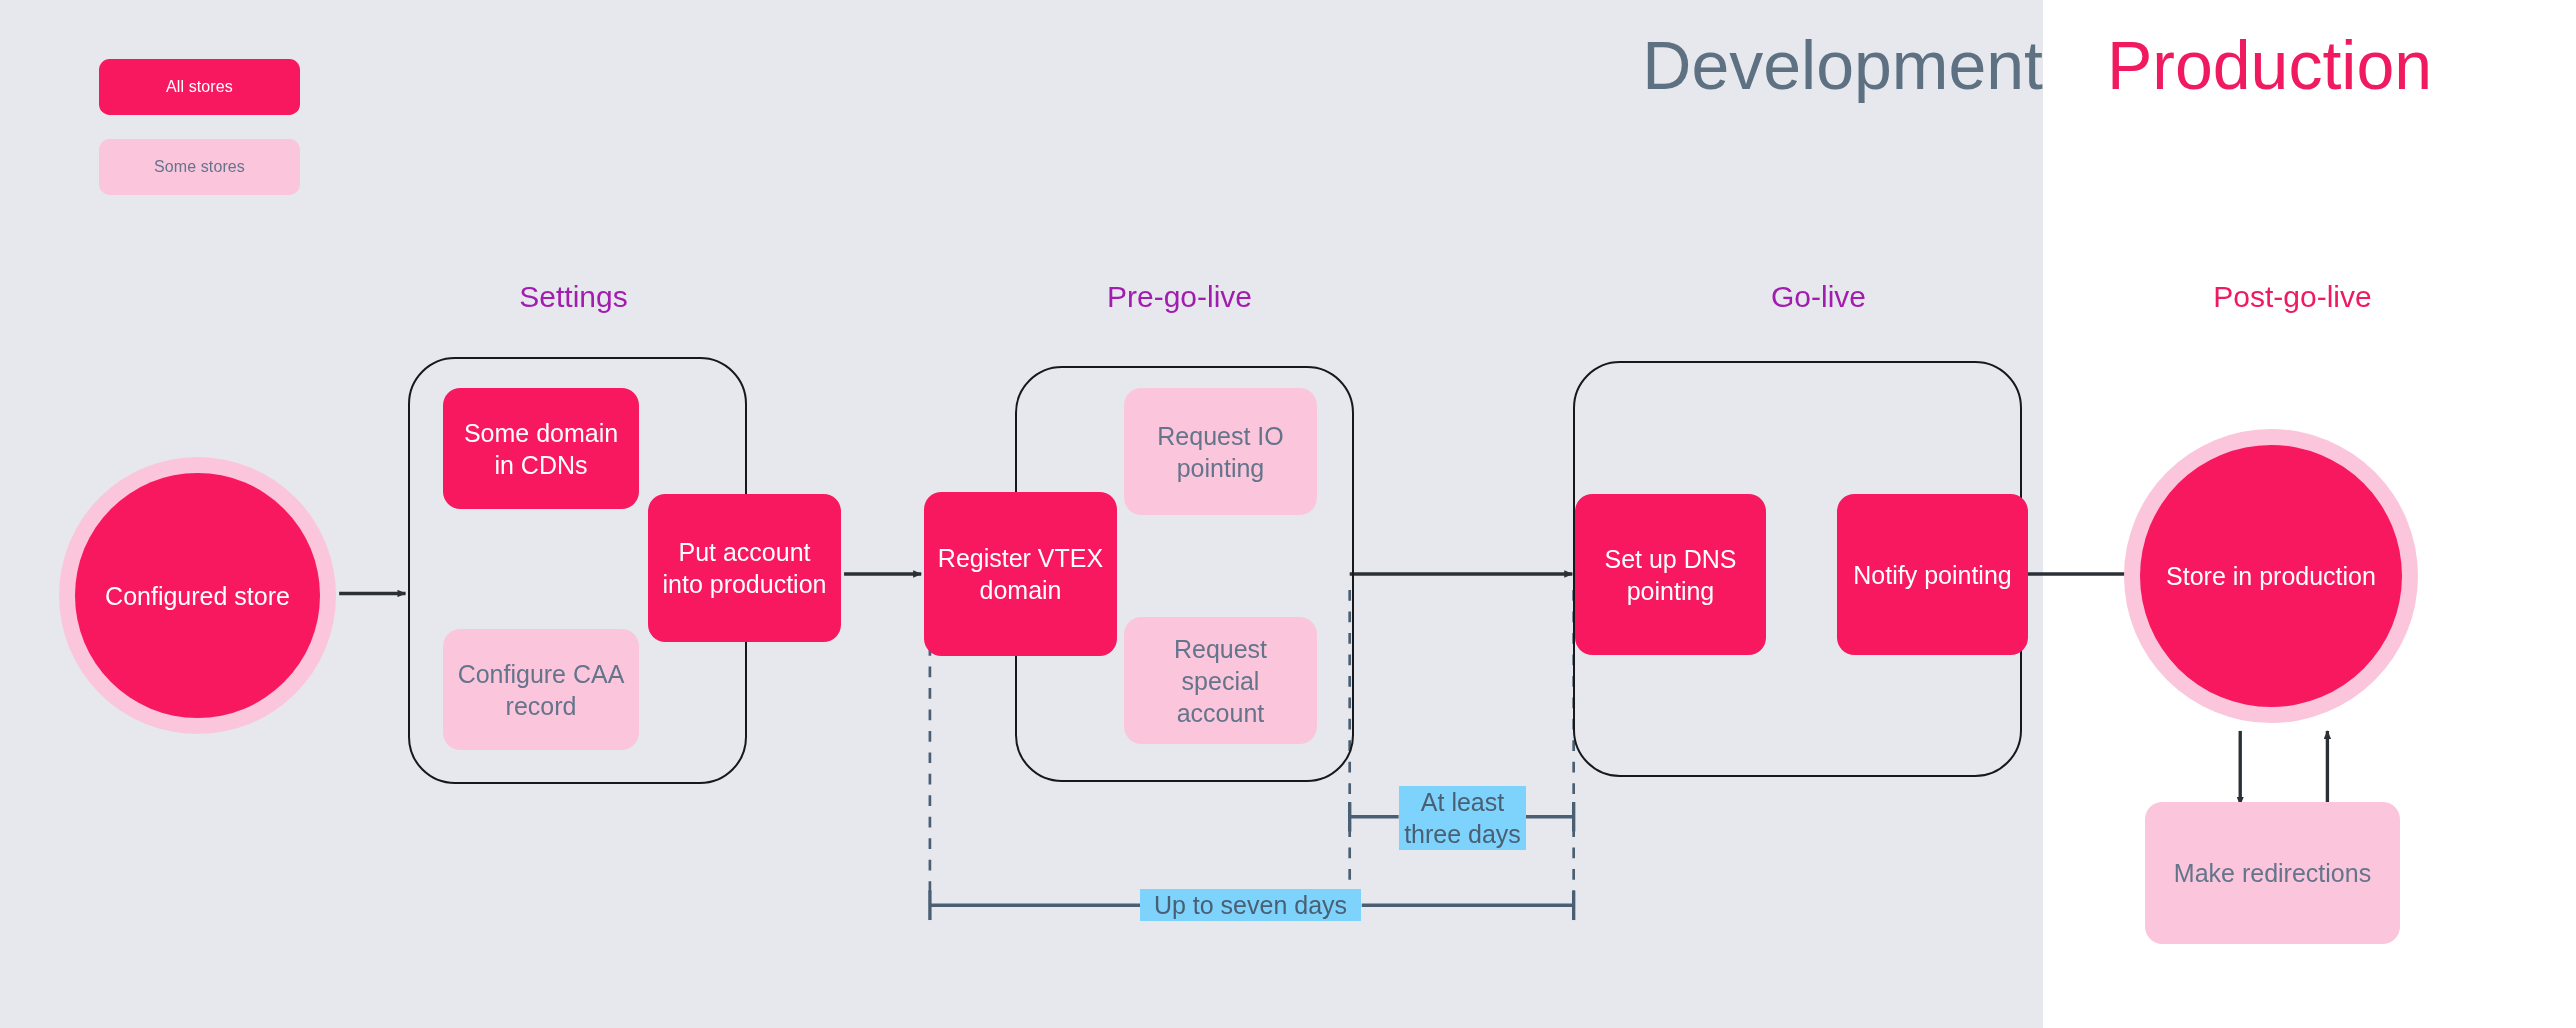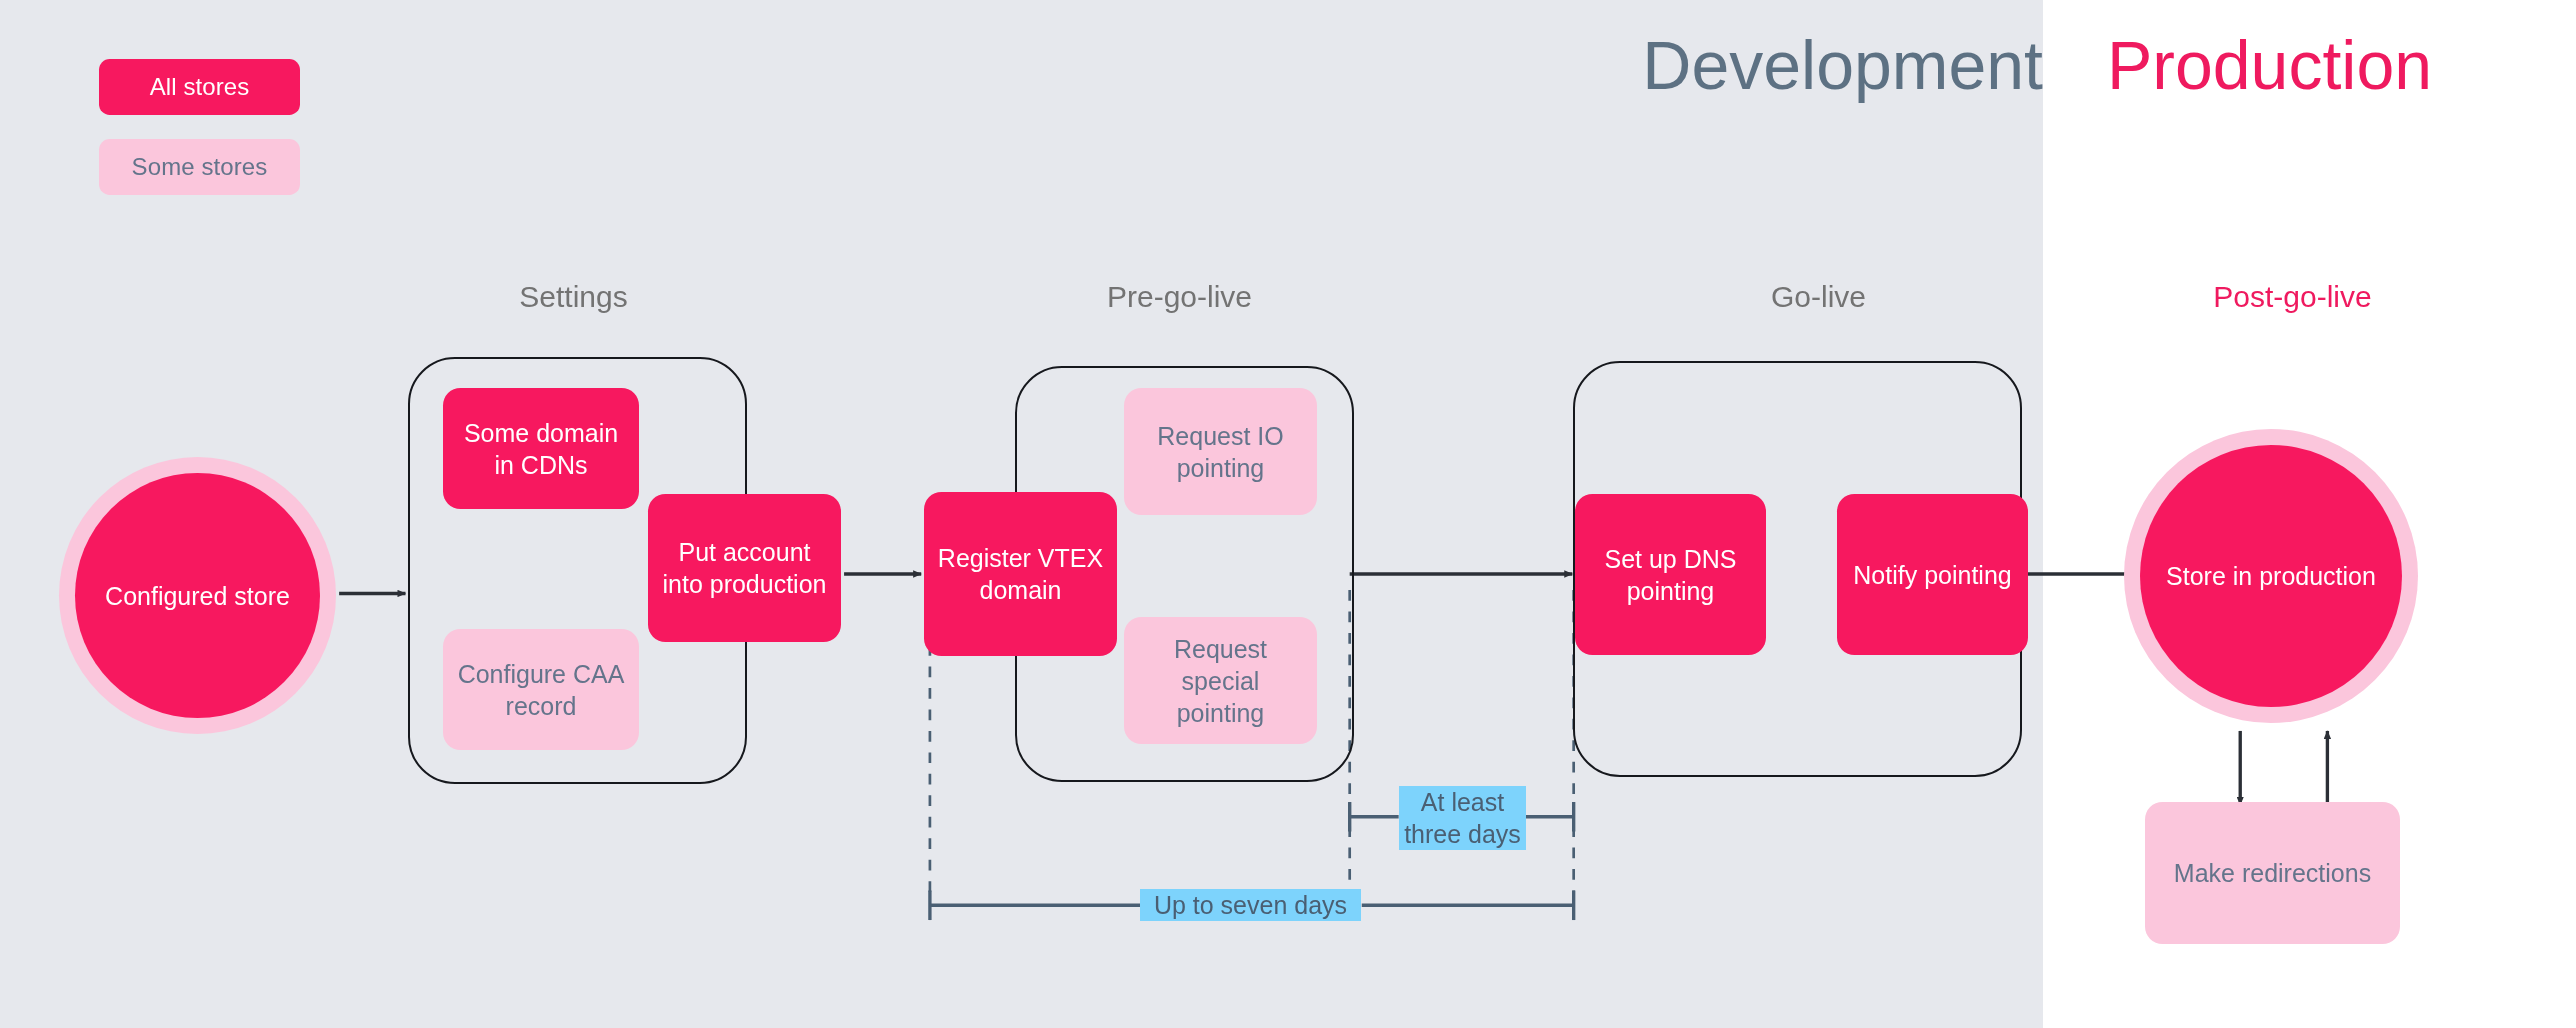--- a/index.html
+++ b/index.html
@@ -32,40 +32,40 @@
     width: 2576px; height: 1028px;
     pointer-events: none;
   }
 
   
   .legend { position: absolute; left: 99px; top: 59px; }
   .legend-chip {
     width: 201px; height: 56px;
     border-radius: 10.7px;
     display: flex; align-items: center; justify-content: center;
-    font-size: 24px; letter-spacing: 0.1px;
+    font-size: 16px; letter-spacing: 0.1px;
   }
   .chip-all   { background: #f7185f; color: #ffffff; }
   .chip-some  { background: #fbc6dc; color: #64748b; margin-top: 24px; }
 
   
   .phase-title {
     position: absolute;
     font-size: 68px;
     font-weight: 400;
     white-space: nowrap;
   }
   .title-dev  { left: 0;     top: 25.5px; width: 2043px; text-align: right; color: #5d7183; }
   .title-prod { left: 2043px;top: 25.5px; width: 453px;  text-align: center; color: #ef1a5f; }
 
   
   .stage-label {
     position: absolute;
     font-size: 30px;
-    color: #737373;
+    color: #a21caf;
     white-space: nowrap;
     text-align: center;
   }
   .stage-label.prod { color: #ef1a5f; }
 
   
   .group-box {
     position: absolute;
     border: 2px solid #16181d;
     border-radius: 47px;
@@ -210,21 +210,21 @@
 
   <div class="node solid" style="left:924px; top:492px; width:193px; height:164px;">
     <span>Register VTEX domain</span>
   </div>
 
   <div class="node light" style="left:1124px; top:388px; width:193px; height:127px;">
     <span>Request IO pointing</span>
   </div>
 
   <div class="node light" style="left:1124px; top:617px; width:193px; height:127px;">
-    <span>Request special pointing</span>
+    <span>Request special account</span>
   </div>
 
   <div class="node solid" style="left:1575px; top:494px; width:191px; height:161px;">
     <span>Set up DNS pointing</span>
   </div>
 
   <div class="node solid" style="left:1837px; top:494px; width:191px; height:161px;">
     <span>Notify pointing</span>
   </div>
 

